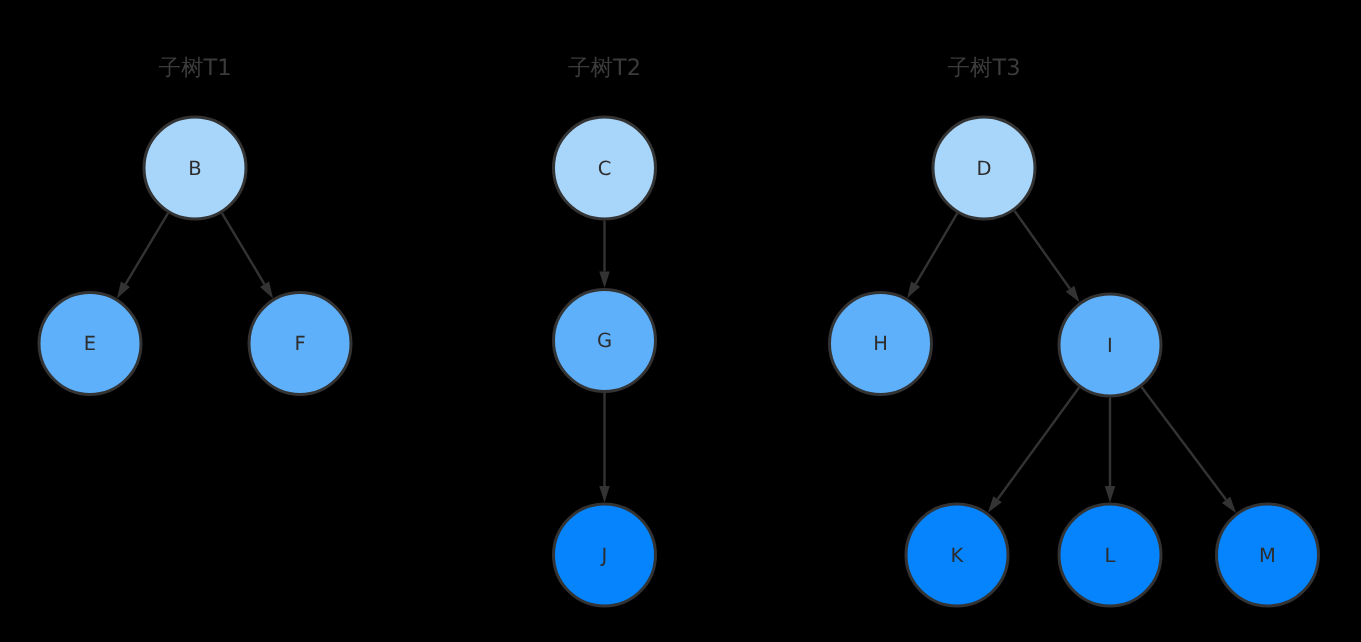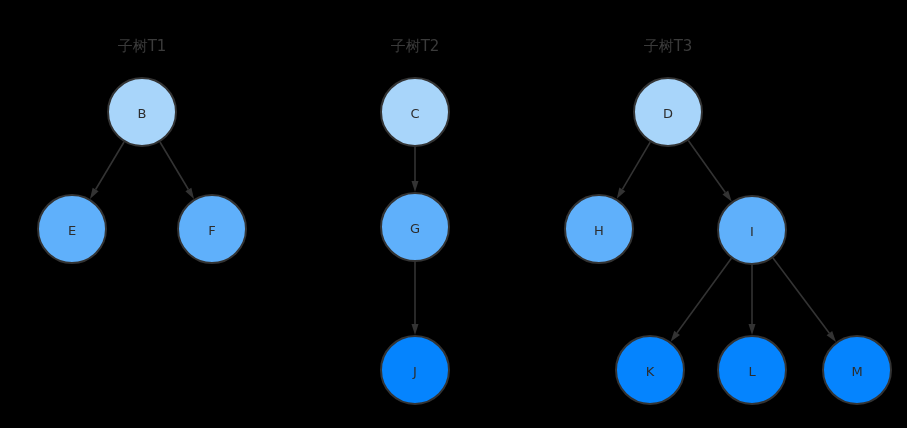--- a/index.html
+++ b/index.html
@@ -9,21 +9,21 @@
   }
   body {
     width: 907px;
     height: 428px;
     font-family: "DejaVu Sans", "Liberation Sans", sans-serif;
     overflow: hidden;
     position: relative;
   }
   #canvas-root {
     position: absolute;
-    left: 12px;
+    left: 0;
     top: 0;
     width: 819px;
     height: 428px;
   }
   svg.diagram {
     display: block;
     width: 907px;
     height: 428px;
     background: #000000;
   }

